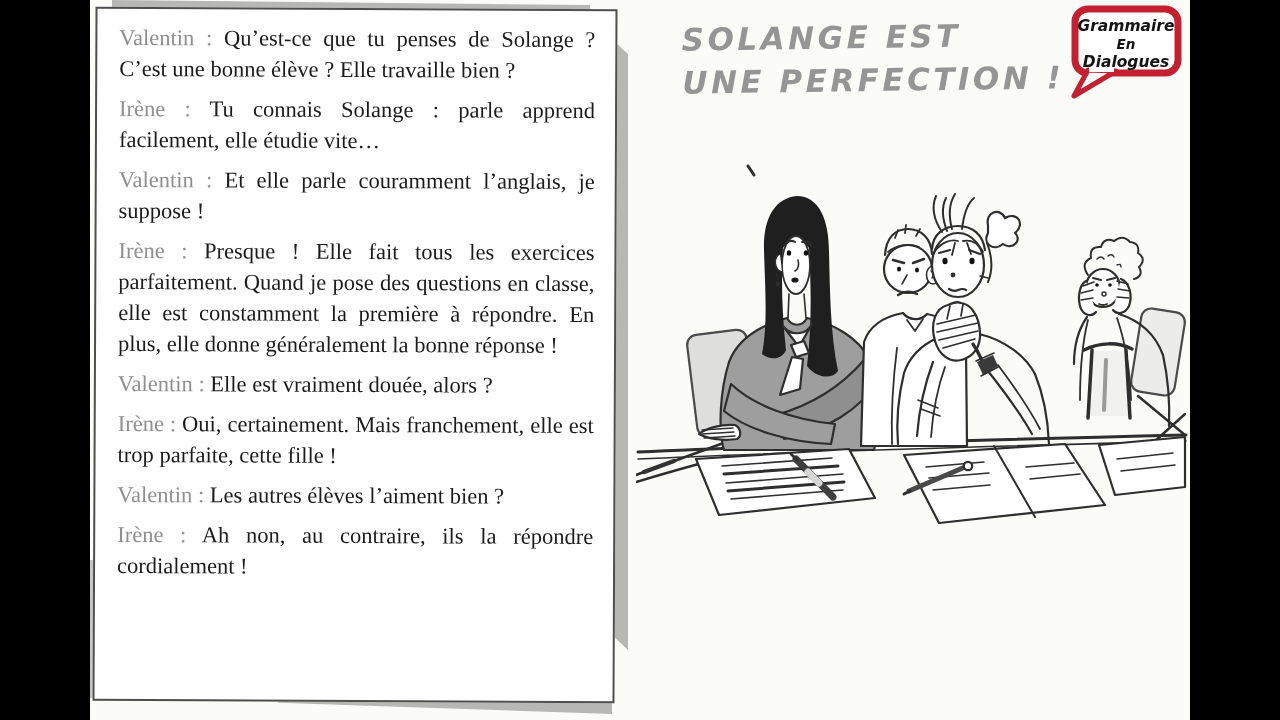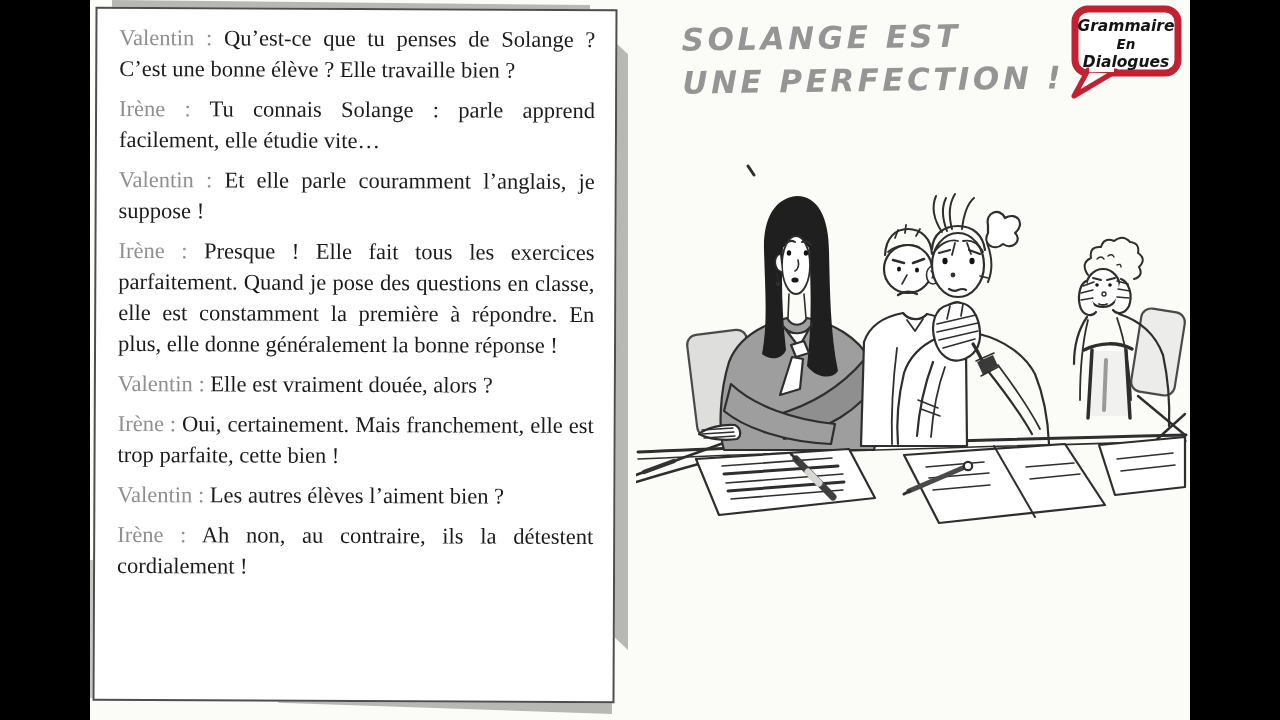--- a/index.html
+++ b/index.html
@@ -39,23 +39,23 @@
     <div class="shadow sh-bottom"></div>
     <div class="shadow sh-left"></div>
 
     <div class="dialog-box">
       <div id="dialogue-container">
           <p class="para"><span class="speaker">Valentin : </span><span>Qu’est-ce que tu penses de Solange ? C’est une bonne élève ? Elle travaille bien ?</span></p>
           <p class="para"><span class="speaker">Irène : </span><span>Tu connais Solange : parle apprend facilement, elle étudie vite…</span></p>
           <p class="para"><span class="speaker">Valentin : </span><span>Et elle parle couramment l’anglais, je suppose !</span></p>
           <p class="para"><span class="speaker">Irène : </span><span>Presque ! Elle fait tous les exercices parfaitement. Quand je pose des questions en classe, elle est constamment la première à répondre. En plus, elle donne généralement la bonne réponse !</span></p>
           <p class="para"><span class="speaker">Valentin : </span><span>Elle est vraiment douée, alors ?</span></p>
-          <p class="para"><span class="speaker">Irène : </span><span>Oui, certainement. Mais franchement, elle est trop parfaite, cette bien !</span></p>
+          <p class="para"><span class="speaker">Irène : </span><span>Oui, certainement. Mais franchement, elle est trop parfaite, cette fille !</span></p>
           <p class="para"><span class="speaker">Valentin : </span><span>Les autres élèves l’aiment bien ?</span></p>
-          <p class="para"><span class="speaker">Irène : </span><span>Ah non, au contraire, ils la détestent cordialement !</span></p>
+          <p class="para"><span class="speaker">Irène : </span><span>Ah non, au contraire, ils la répondre cordialement !</span></p>
         </div>
     </div>
 
     <div class="title">
       <div>SOLANGE EST</div>
       <div>UNE PERFECTION !</div>
     </div>
 
     <svg class="logo" viewBox="0 0 124 98">
       <g>

